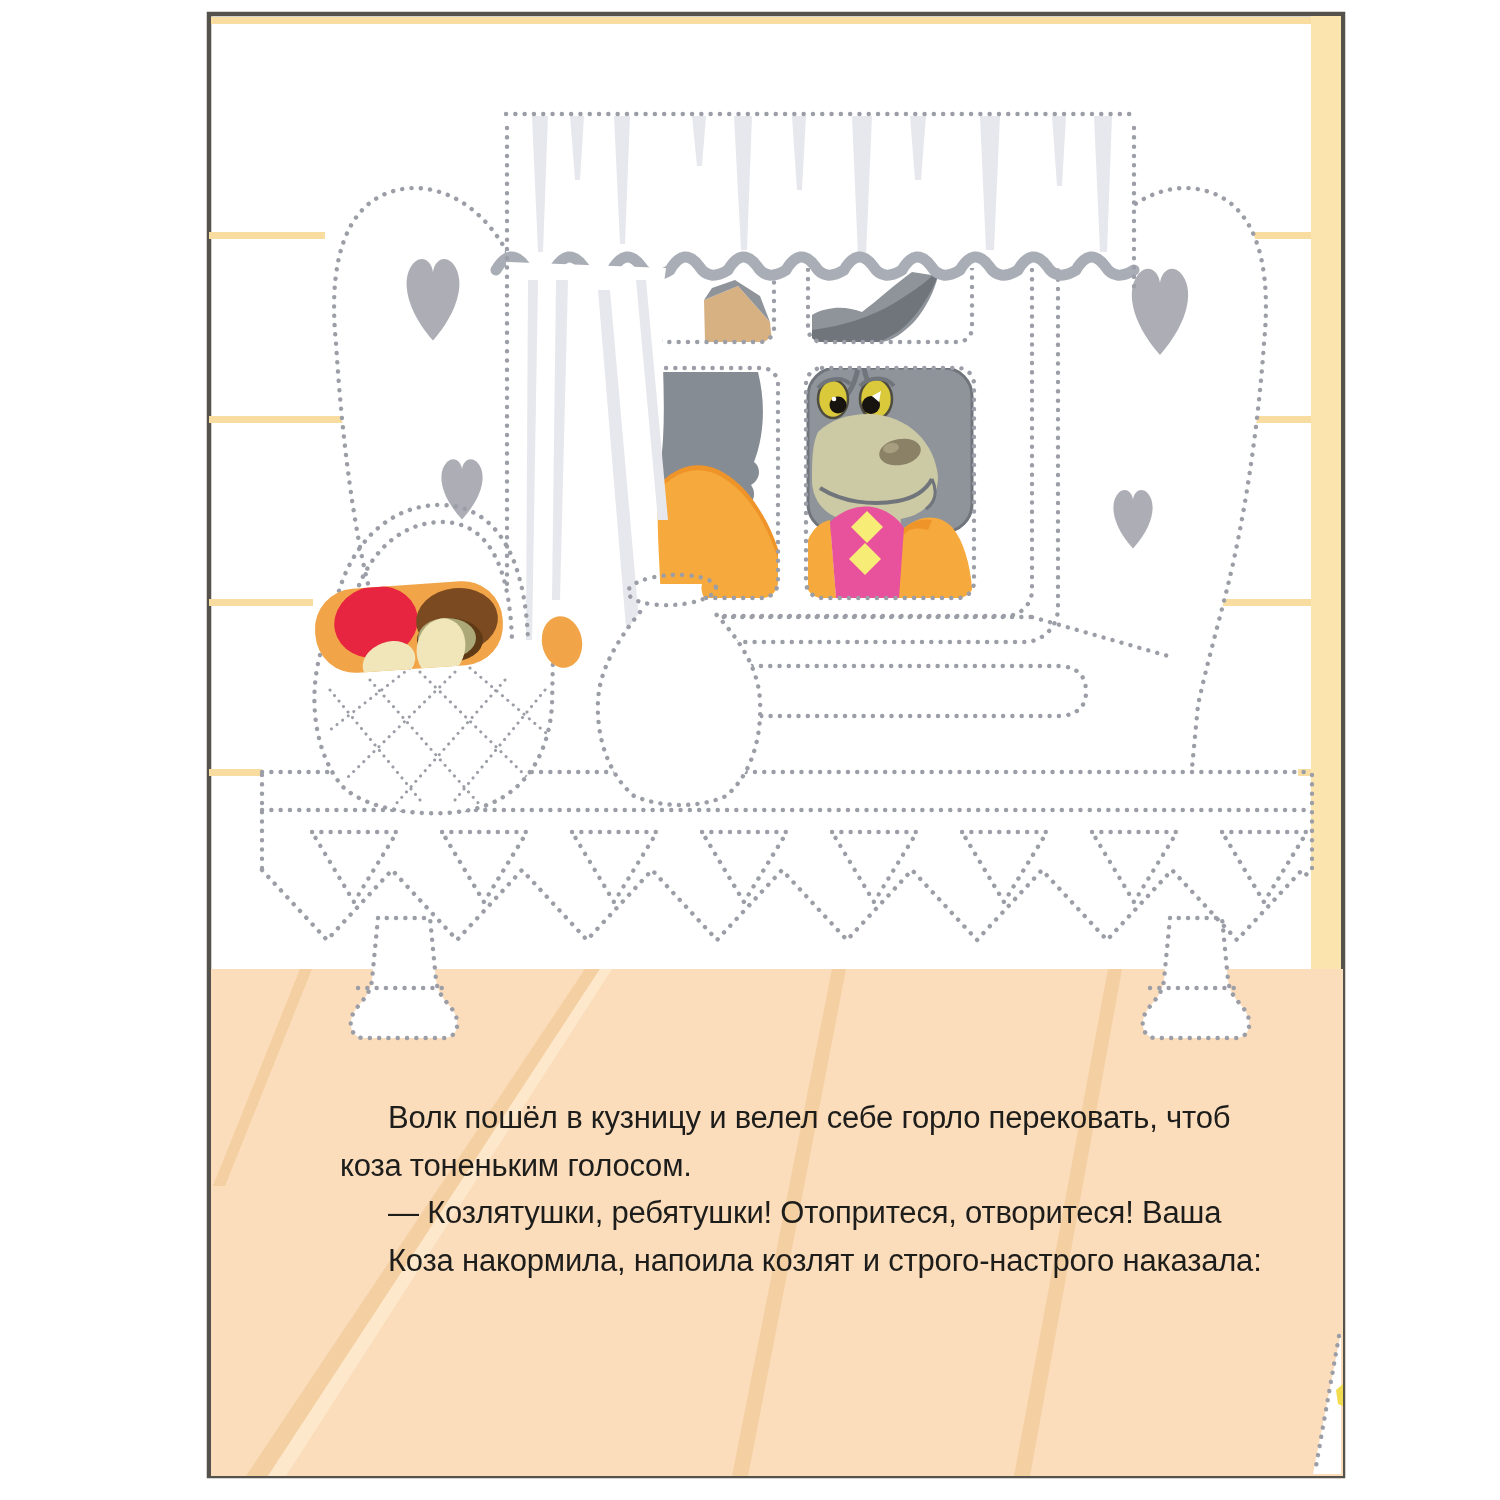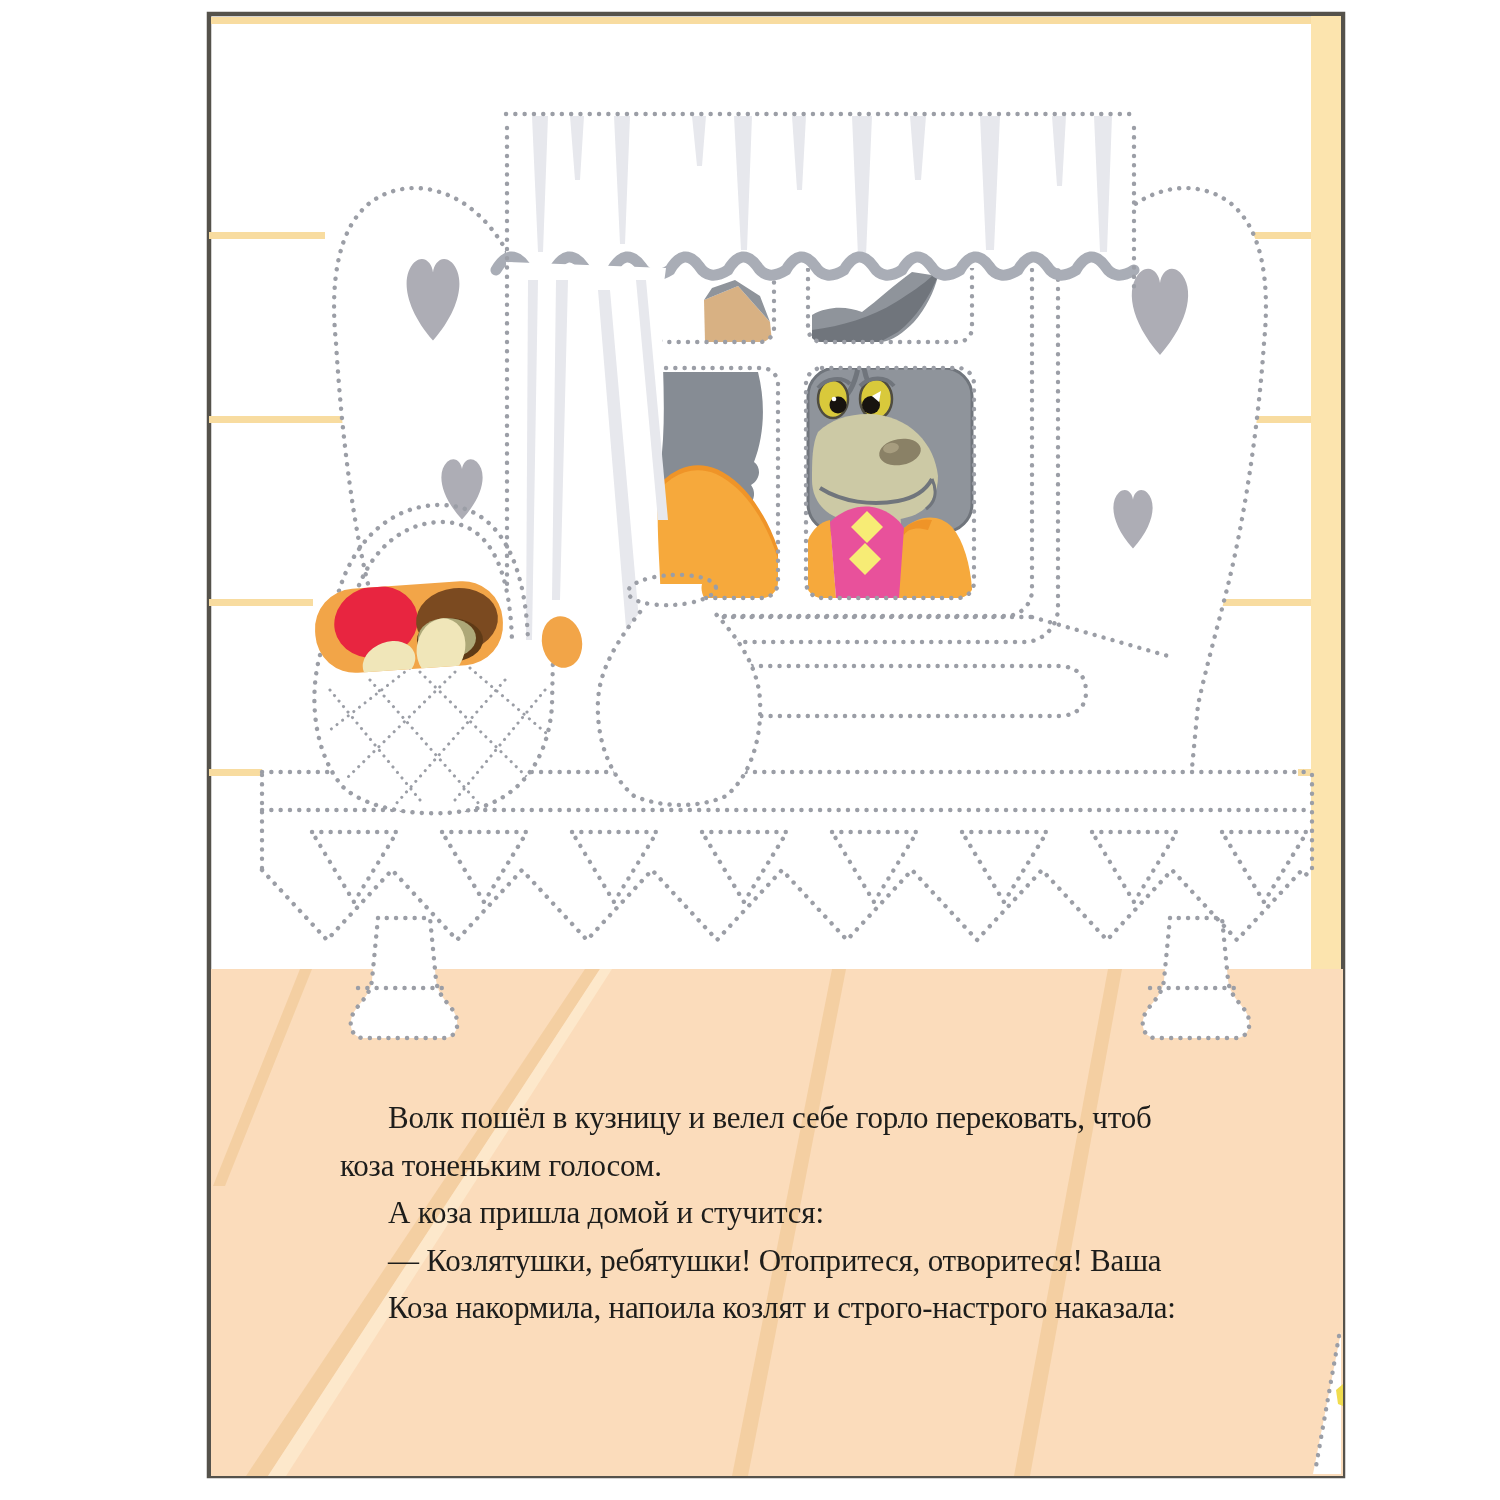--- a/index.html
+++ b/index.html
@@ -8,21 +8,21 @@
   .stage svg{position:absolute;left:0;top:0;}
   
   .dot{fill:none;stroke:var(--outline_dots,#9B9EA6);stroke-width:4.4;
        stroke-linecap:round;stroke-dasharray:0.1 9.2;stroke-linejoin:round;}
   .dot2{fill:none;stroke:var(--outline_dots,#9B9EA6);stroke-width:3;
        stroke-linecap:round;stroke-dasharray:0.1 7;}
   .dotw{fill:#ffffff;stroke:var(--outline_dots,#9B9EA6);stroke-width:4.4;
        stroke-linecap:round;stroke-dasharray:0.1 9.2;stroke-linejoin:round;}
   .story{position:absolute;left:340px;top:1094px;color:var(--text,#1D1D1B);
          font-size:31px;line-height:47.5px;letter-spacing:-0.2px;white-space:nowrap;}
-  .story .line{height:47.5px;font-family:Liberation Serif, serif;}
+  .story .line{height:47.5px;}
   .story .indent{padding-left:48px;}
 </style>
 </head>
 <body>
 
 <div class="stage">
 <svg width="1500" height="1500" viewBox="0 0 1500 1500">
   <defs>
     <path id="heart" d="M0,30 C-27,7 -31,-15 -18,-25 C-9,-31 -1,-25 0,-18 C1,-25 9,-31 18,-25 C31,-15 27,7 0,30 Z"></path>
     <clipPath id="cpTL">
@@ -226,17 +226,16 @@
   <g>
     <polygon fill="#ffffff" points="1341,1332 1341,1474 1313,1474"></polygon>
     <polygon fill="var(--corner_yellow,#F0DC4E)" points="1336,1390 1343,1384 1343,1406 1338,1404"></polygon>
     <path class="dot" d="M1339,1336 L1315,1472"></path>
   </g>
 </svg>
 
 <div class="story">
   <div class="line indent">Волк пошёл в кузницу и велел себе горло перековать, чтоб</div>
   <div class="line">коза тоненьким голосом.</div>
-  <div class="line indent">А коза пришла домой и стучится:</div>
   <div class="line indent">— Козлятушки, ребятушки! Отопритеся, отворитеся! Ваша</div>
   <div class="line indent">Коза накормила, напоила козлят и строго-настрого наказала:</div>
 </div>
 </div>
 
 </body></html>

